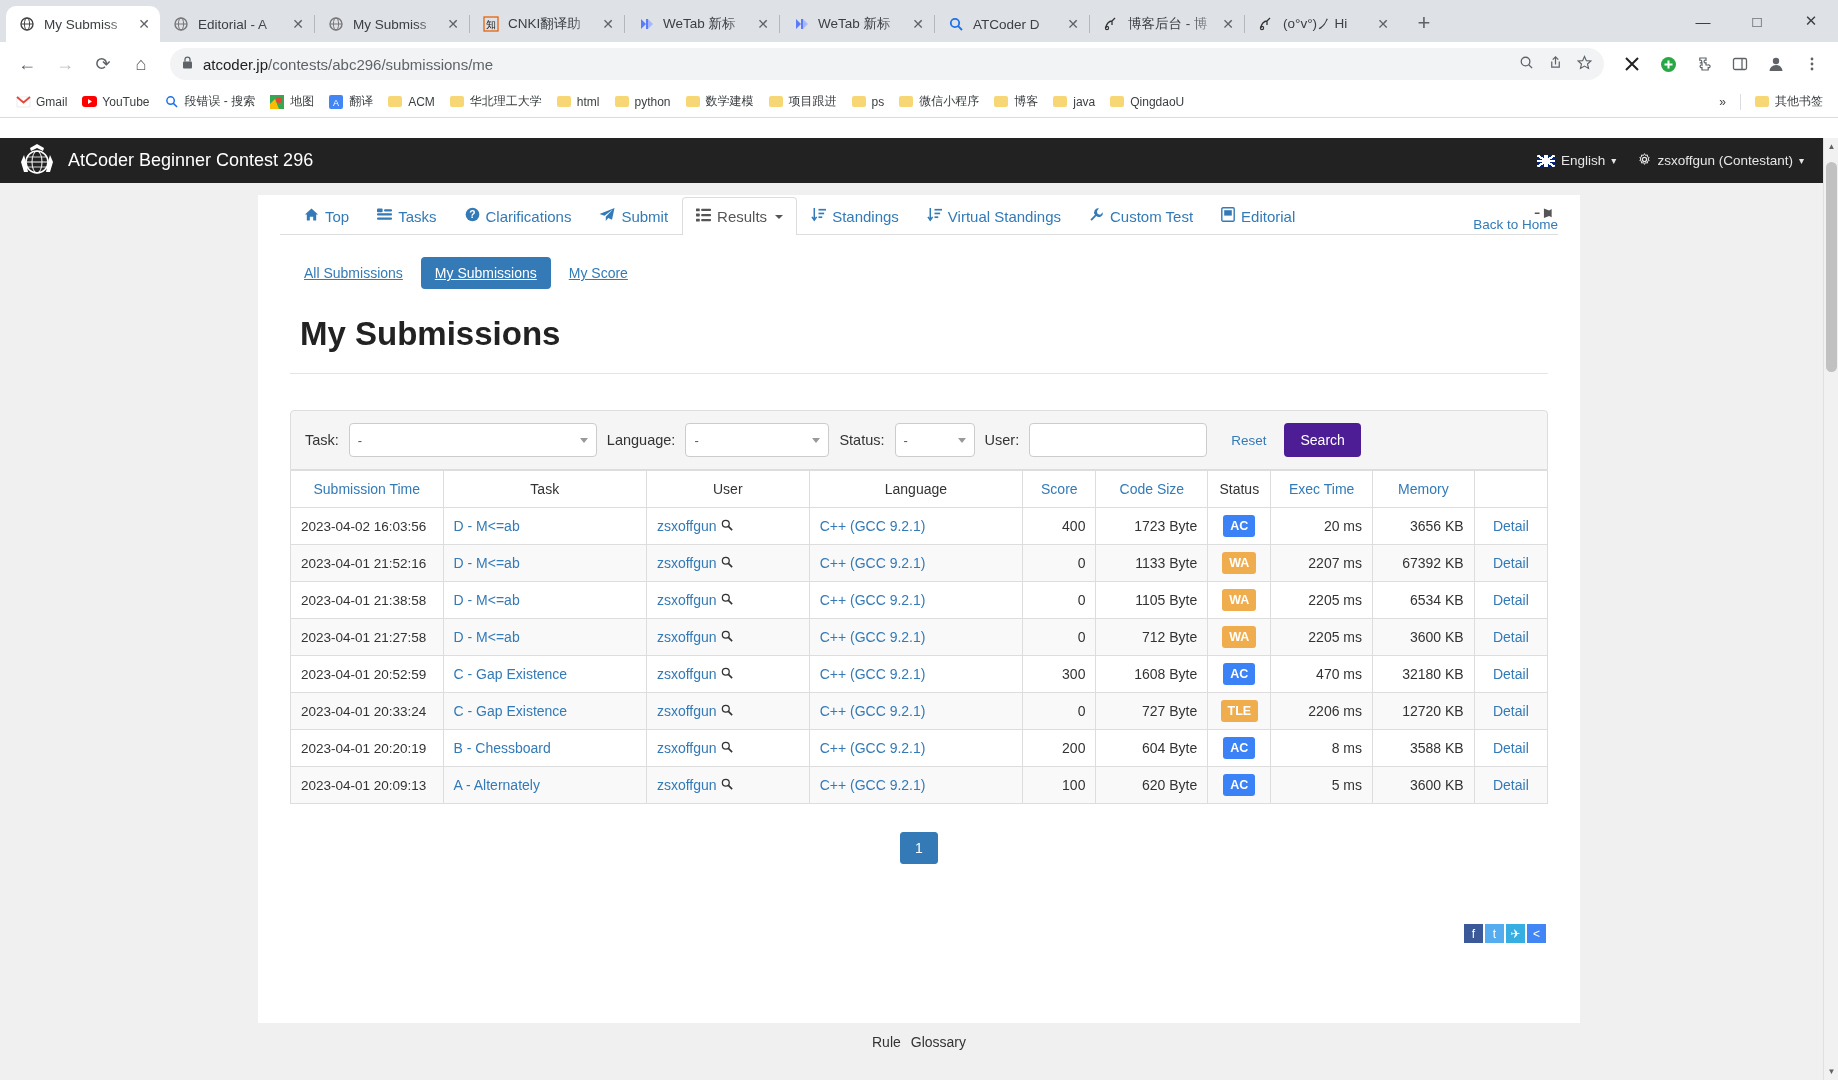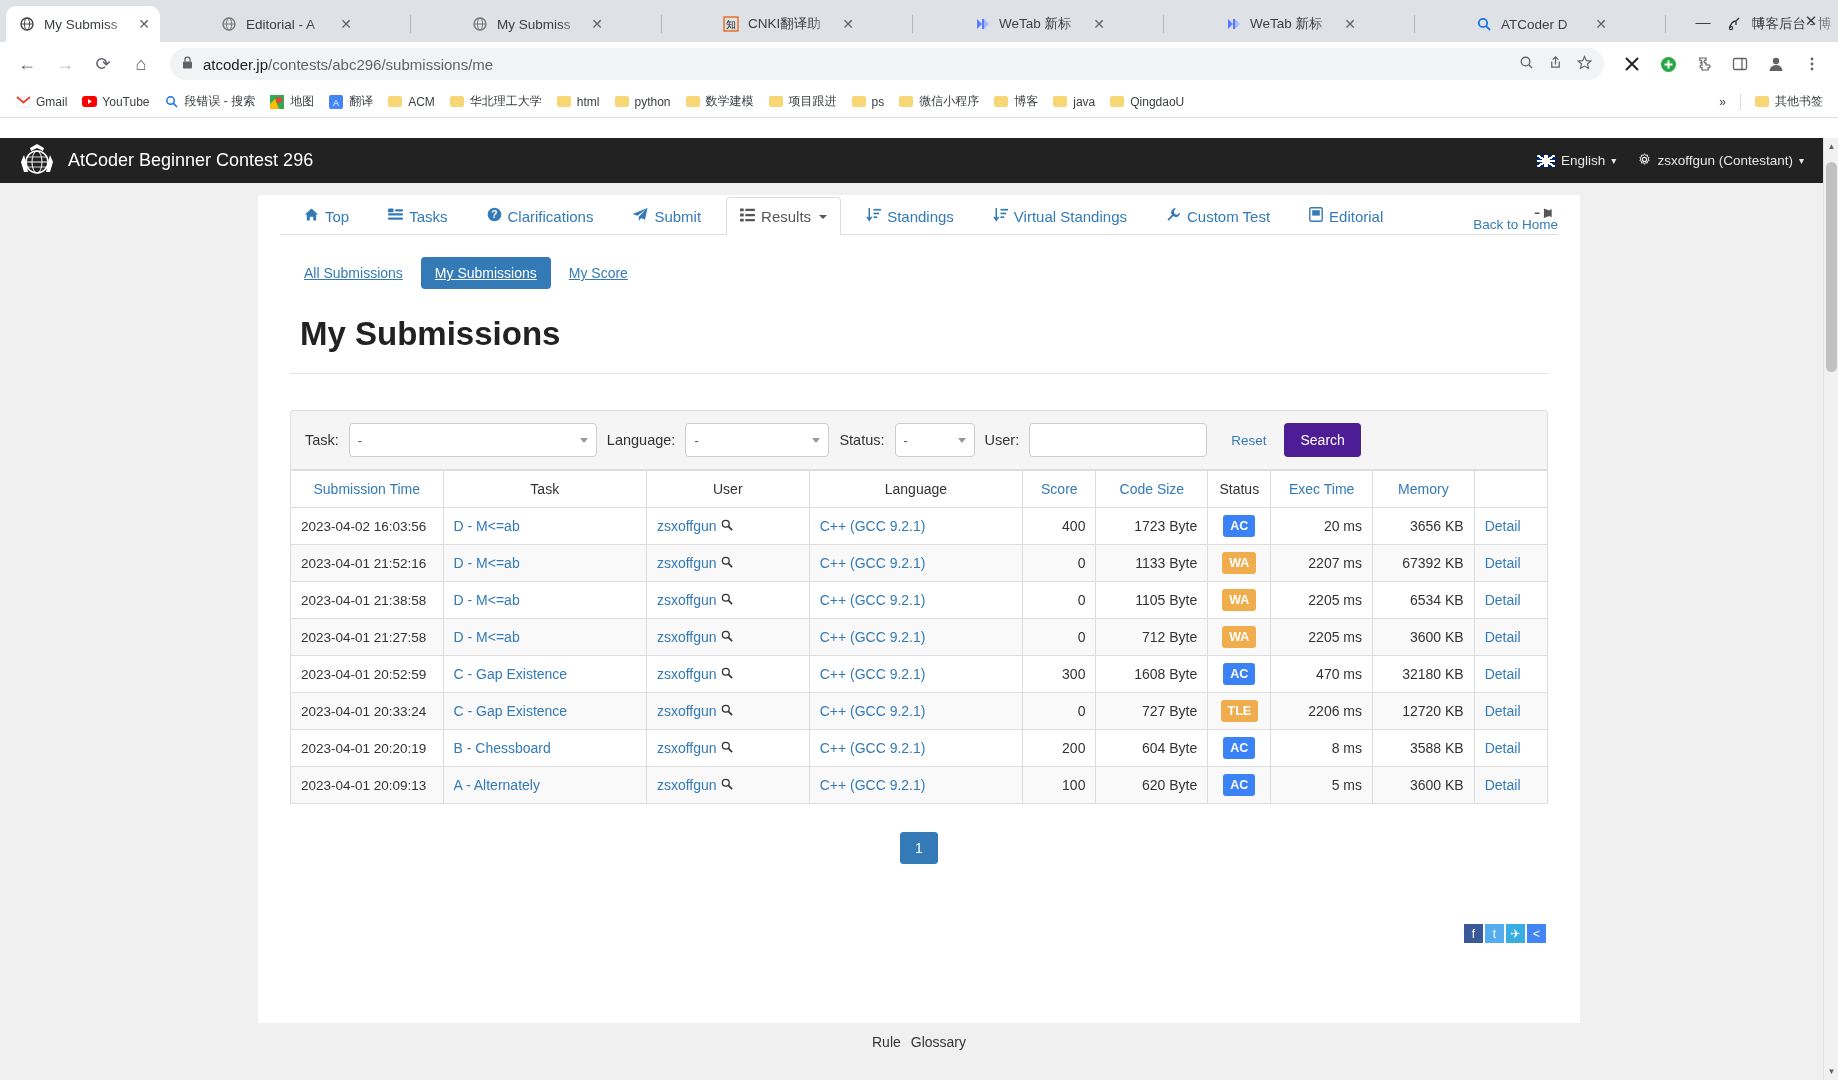--- a/index.html
+++ b/index.html
@@ -14,21 +14,20 @@
   
   .browser { width: 1838px; height: 1080px; position: relative; background:#fff; }
 
   .tabstrip {
     height: 42px;
     background: #dee1e6;
     display: flex;
     align-items: flex-end;
     padding-left: 6px;
     position: relative;
-    gap: 48px;
   }
   .tab {
     height: 36px;
     min-width: 0;
     display: flex;
     align-items: center;
     padding: 0 6px 0 12px;
     border-radius: 10px 10px 0 0;
     font-size: 14px;
     color: #3c4043;
@@ -147,21 +146,21 @@
     padding: 0 22px; position: relative;
   }
   .contest-duration {
     padding-top: 22px; font-size: 13px; color:#333;
   }
   .back-home {
     position:absolute; right: 22px; top: 22px; font-size:13.5px; color:#337ab7;
   }
   .navtabs {
     margin-top: 12px; border-bottom: 1px solid #ddd;
-    display:flex; align-items:flex-end; position:relative; padding-left: 10px; gap: 11px;
+    display:flex; align-items:flex-end; position:relative; padding-left: 10px;
   }
   .navtab {
     padding: 10px 13px; font-size: 15px; color:#337ab7; display:flex; align-items:center; gap:6px;
     border: 1px solid transparent; border-bottom: none; position:relative; top:1px;
   }
   .navtab.active {
     background:#fff; border-color:#ddd; border-radius:4px 4px 0 0; color:#555;
   }
   .navtab .caret {
     width:0;height:0;border-left:4px solid transparent;border-right:4px solid transparent;
@@ -210,21 +209,21 @@
   }
   table.subs th, table.subs td {
     border: 1px solid #ddd; padding: 10px 10px; vertical-align: middle;
   }
   table.subs th { font-weight: 400; color:#337ab7; text-align:center; background:#fff;}
   table.subs th.plain { color:#333; }
   table.subs td.ctime { color:#333; white-space:nowrap; font-size:13.5px;}
   table.subs td.tasklink a, table.subs td.lang a { color:#337ab7; text-decoration:none; }
   table.subs td.user a { color:#337ab7; text-decoration:none; }
   table.subs td.num { text-align:right; color:#333; white-space:nowrap;}
-  table.subs td.detail { }
+  table.subs td.detail { text-align:center; }
   table.subs td.detail a { color:#337ab7; text-decoration:none;}
   table.subs tbody tr:nth-child(even) { background:#f9f9f9; }
   .badge {
     display:inline-block; min-width:32px; text-align:center; color:#fff;
     font-size:12.5px; font-weight:700; padding:4px 7px; border-radius:3px;
   }
   .badge.AC { background:#3b82f6; }
   .badge.WA { background:#f0ad4e; }
   .badge.TLE { background:#f0ad4e; }
   td.status-cell { text-align:center; padding:6px 8px !important; }

